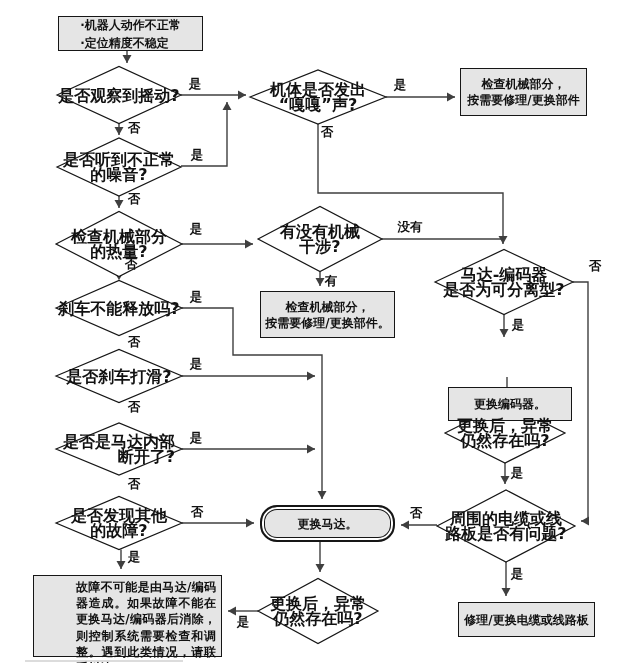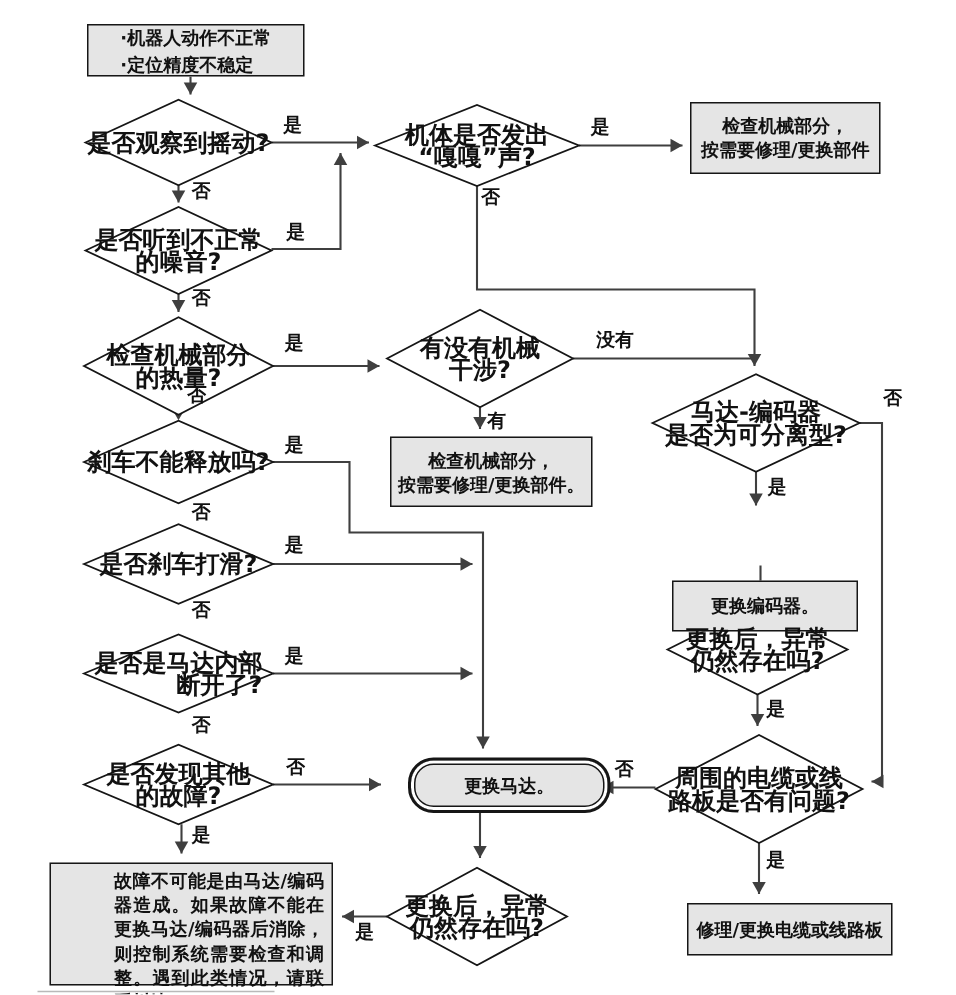--- a/index.html
+++ b/index.html
@@ -107,21 +107,21 @@
 
   <div class="box" style="left:260px;top:291px;width:135px;height:47px;">
     <div class="btext">检查机械部分，
 按需要修理/更换部件。</div>
   </div>
 
   <div class="box" style="left:448px;top:343px;width:124px;height:34px;margin-top:44px;">
     <div class="btext">更换编码器。</div>
   </div>
 
-  <div class="box double" style="left:272px;top:505px;width:135px;height:37px;border-radius:17px;">
+  <div class="box double" style="left:260px;top:505px;width:135px;height:37px;border-radius:17px;">
     <div class="btext">更换马达。</div>
   </div>
 
   <div class="box" style="left:438px;top:602px;width:137px;height:35px;margin-left:20px;">
     <div class="btext">修理/更换电缆或线路板</div>
   </div>
 
   <div class="box note" style="left:33px;top:575px;width:189px;height:82px;">
     <div class="btext">故障不可能是由马达/编码器造成。如果故障不能在更换马达/编码器后消除，则控制系统需要检查和调整。遇到此类情况，请联系川崎。</div>
   </div>

